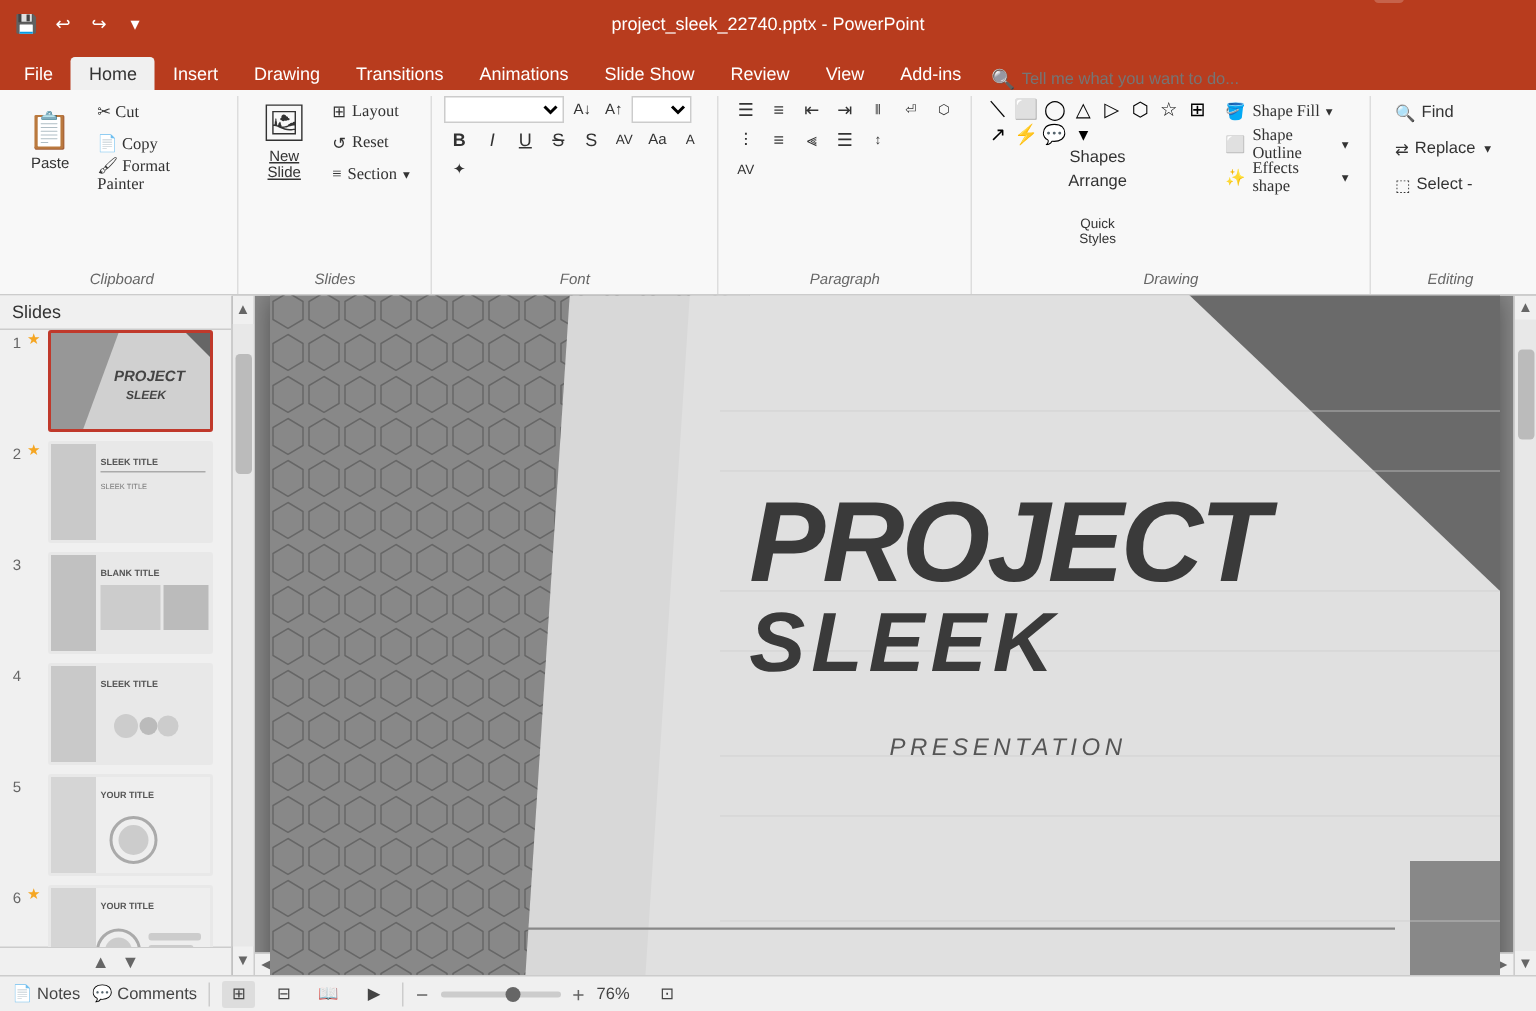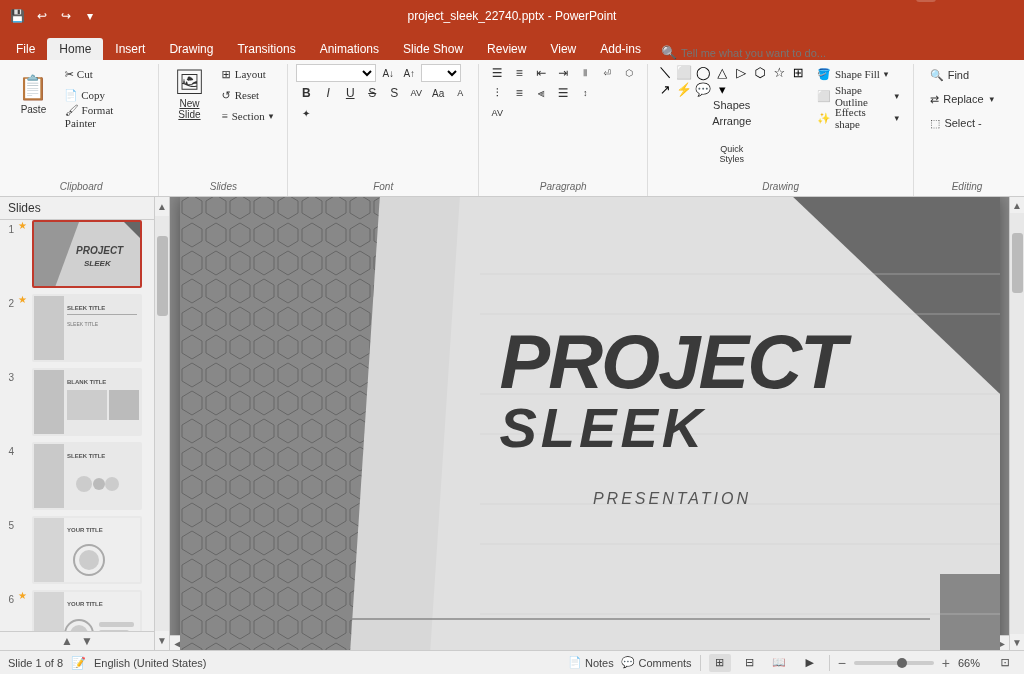--- a/index.html
+++ b/index.html
@@ -503,41 +503,36 @@
       <div style="width:16px; display:flex; align-items:center; justify-content:center; cursor:pointer; font-size:10px; color:#666;">◀</div>
       <div style="flex:1; background:#e8e8e8;">
         <div style="height:11px; width:80px; background:#bbb; border-radius:3px; margin: 2px auto; margin-left:40px;"></div>
       </div>
       <div style="width:16px; display:flex; align-items:center; justify-content:center; cursor:pointer; font-size:10px; color:#666;">▶</div>
     </div>
   </div>
 </div>
 
 <div class="status-bar">
-  <div class="status-bar-left">
-    <span>Slide 1 of 8</span>
-    <div style="cursor:pointer; font-size:12px;">📝</div>
-    <span>English (United States)</span>
-  </div>
   <div class="status-bar-right">
     <div style="cursor:pointer; display:flex; align-items:center; gap:3px;">
       <span>📄</span>
       <span>Notes</span>
     </div>
     <div style="cursor:pointer; display:flex; align-items:center; gap:3px;">
       <span>💬</span>
       <span>Comments</span>
     </div>
     <div class="status-divider"></div>
     <div class="view-btn active">⊞</div>
     <div class="view-btn">⊟</div>
     <div class="view-btn">📖</div>
     <div class="view-btn">▶</div>
     <div class="status-divider"></div>
     <div style="cursor:pointer; font-size:14px; color:#666;">−</div>
     <div class="zoom-slider">
       <div class="zoom-thumb"></div>
     </div>
     <div style="cursor:pointer; font-size:14px; color:#666;">+</div>
-    <div style="min-width:28px;">66%</div>
+    <div style="min-width:28px;">76%</div>
     <div class="view-btn">⊡</div>
   </div>
 </div>
 
 </body></html>

